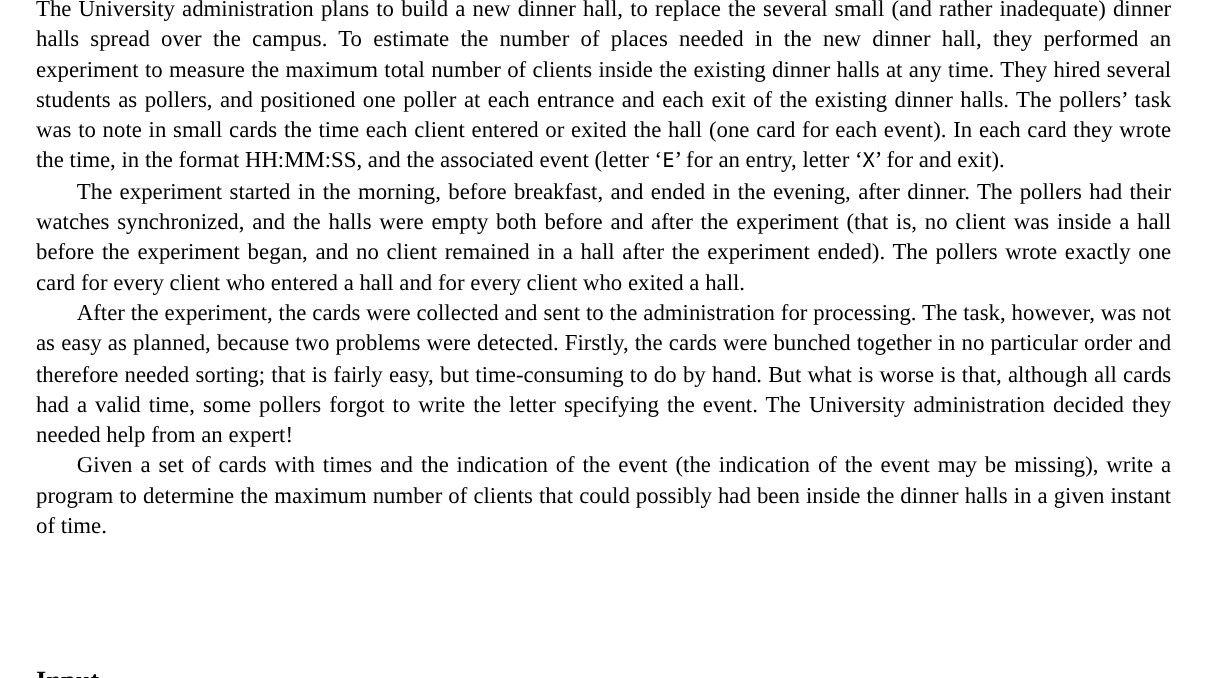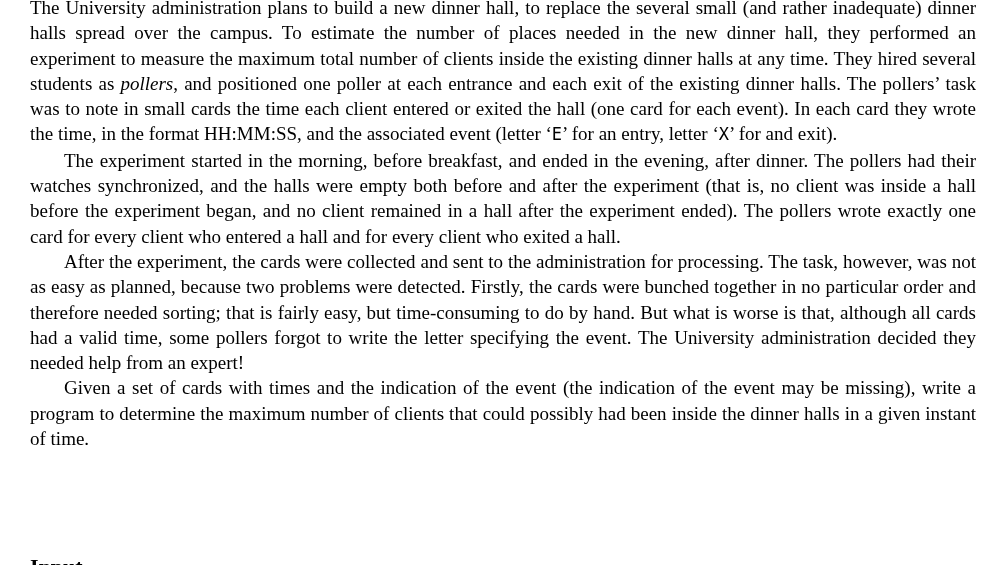--- a/index.html
+++ b/index.html
@@ -27,21 +27,21 @@
     margin: 0;
     padding: 0;
     font-family: "Liberation Serif", "DejaVu Serif", serif;
     font-size: 19px;
     line-height: 25.3px;
     text-align: justify;
     color: #000000;
   }
   p.para.indent { text-indent: 34px; }
   .rm { font-style: normal; }
-  .it { font-style: italic; }
+  .it { }
   .tt {
     font-family: "DejaVu Sans Mono", "Liberation Mono", monospace;
     font-size: 17px;
   }
   .section-heading {
     position: absolute;
     left: 30px;
     top: 554px;
     margin: 0;
     font-family: "Liberation Serif", "DejaVu Serif", serif;

